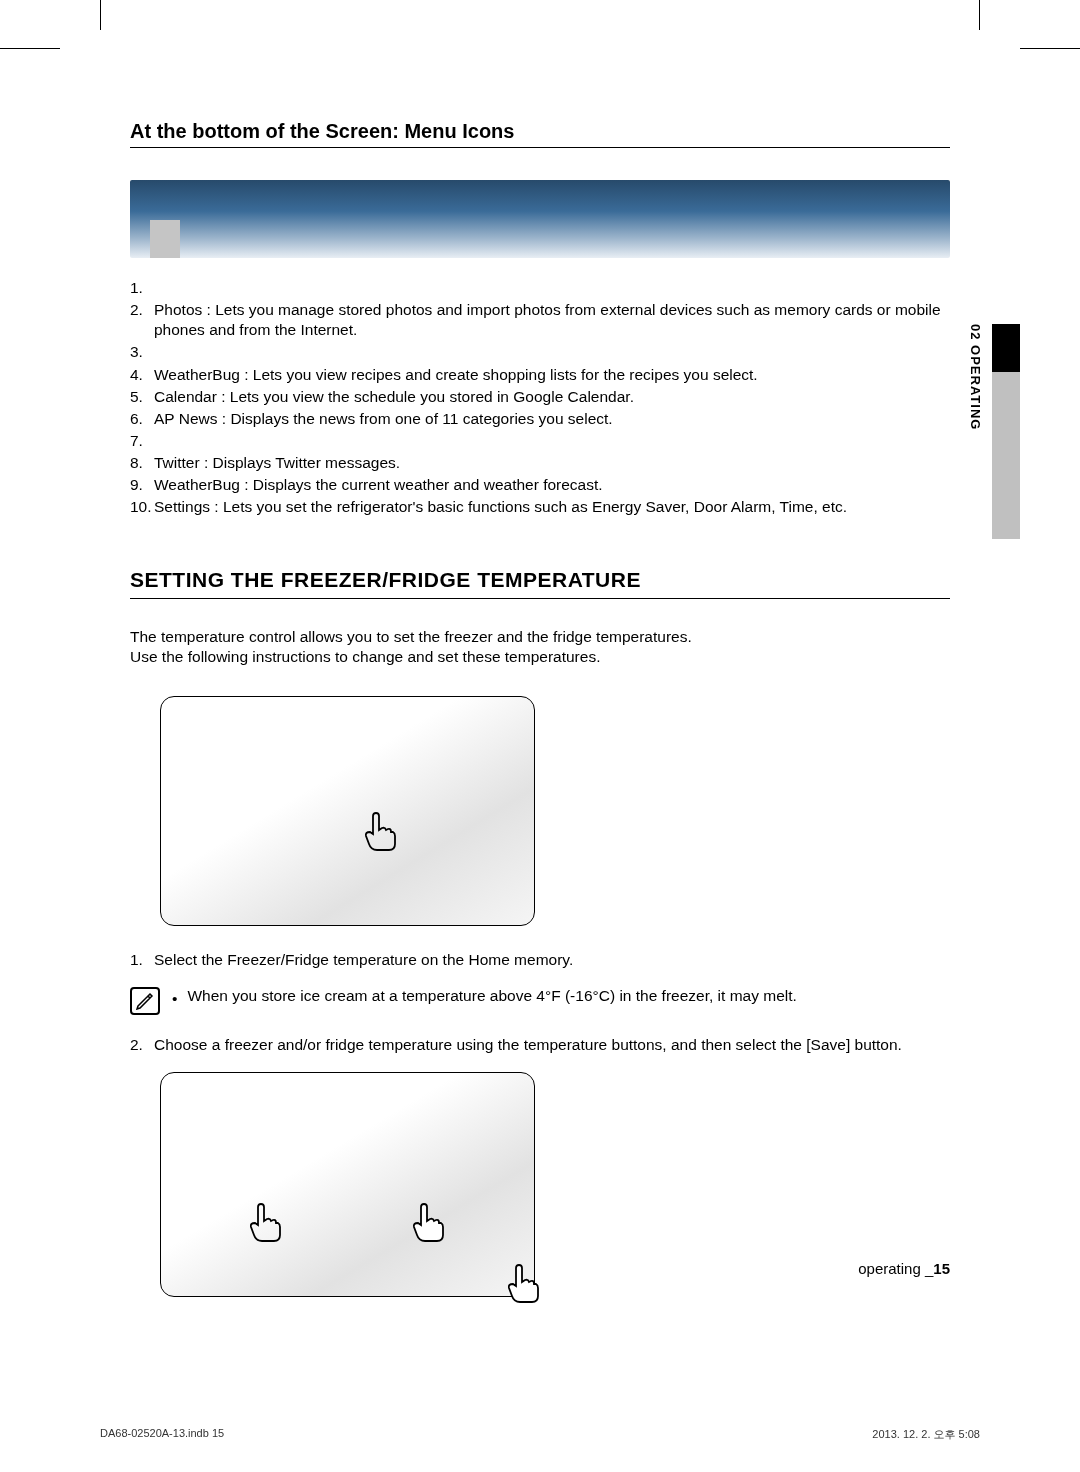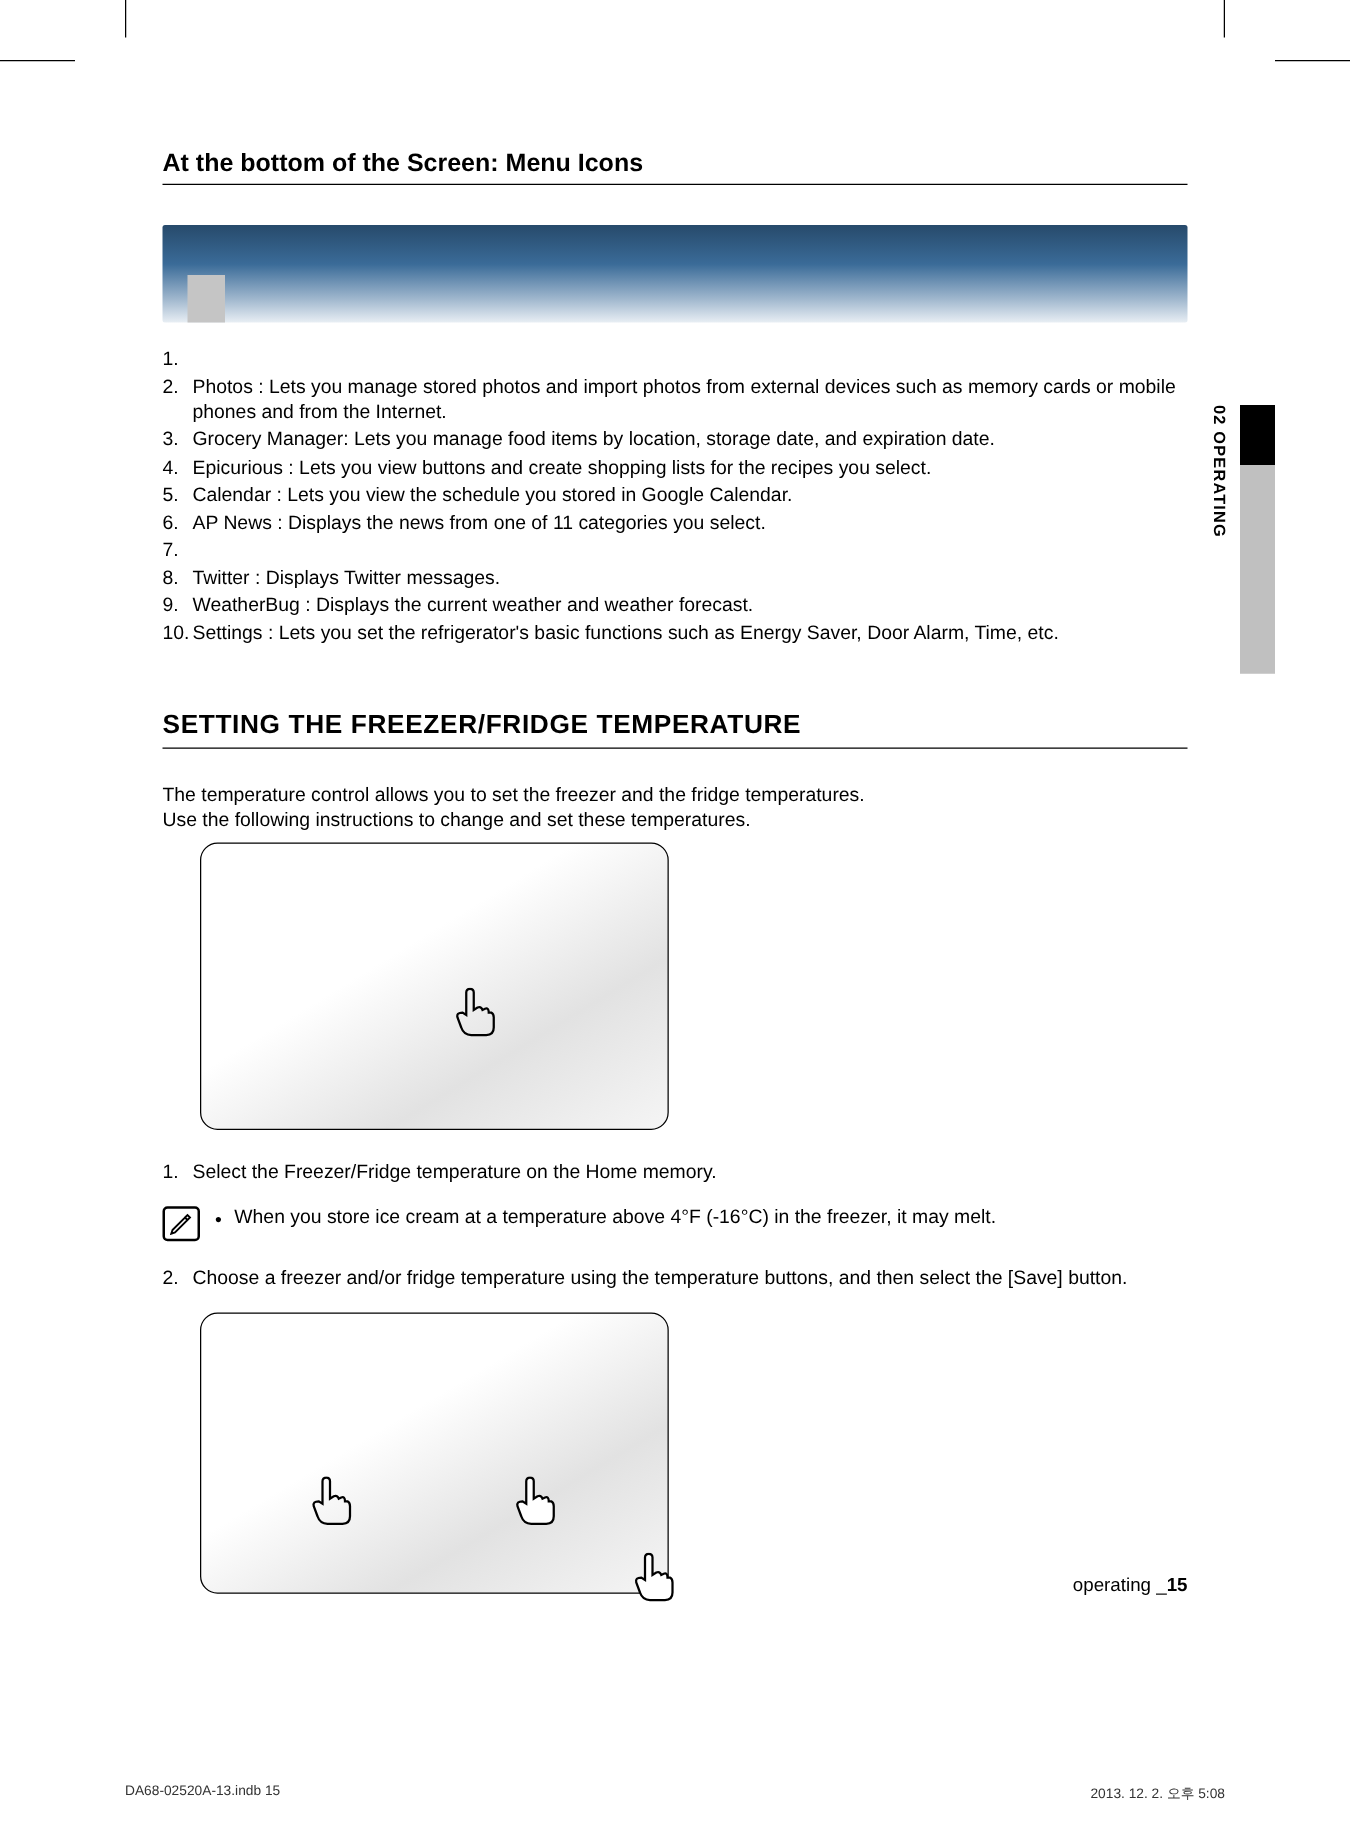--- a/index.html
+++ b/index.html
@@ -86,21 +86,21 @@
       font-size: 21px;
       font-weight: bold;
       letter-spacing: 0.5px;
       border-bottom: 1.5px solid #000;
       padding-bottom: 6px;
       margin-bottom: 28px;
     }
     .intro-text {
       font-size: 15.5px;
       line-height: 1.35;
-      margin-bottom: 6px;
+      margin-bottom: 28px;
     }
     .screen-box {
       width: 375px;
       height: 230px;
       border: 1.5px solid #000;
       border-radius: 14px;
       margin-bottom: 24px;
       background: linear-gradient(to bottom right, #fff 40%, #e2e2e2 70%, #f5f5f5);
       position: relative;
       margin-left: 30px;
@@ -237,25 +237,24 @@
   <ol class="numbered-list">
     <li>
         <span class="num">1.</span>
       </li>
     <li>
         <span class="num">2.</span>
         <span>Photos : Lets you manage stored photos and import photos from external devices such as memory cards or mobile phones and from the Internet.</span>
       </li>
     <li>
         <span class="num">3.</span>
-        <span>Grocery Manager: Lets you manage food items by location, storage date, and expiration date.</span>
       </li>
     <li>
         <span class="num">4.</span>
-        <span>Epicurious : Lets you view buttons and create shopping lists for the recipes you select.</span>
+        <span>WeatherBug : Lets you view recipes and create shopping lists for the recipes you select.</span>
       </li>
     <li>
         <span class="num">5.</span>
         <span>Calendar : Lets you view the schedule you stored in Google Calendar.</span>
       </li>
     <li>
         <span class="num">6.</span>
         <span>AP News : Displays the news from one of 11 categories you select.</span>
       </li>
     <li>

